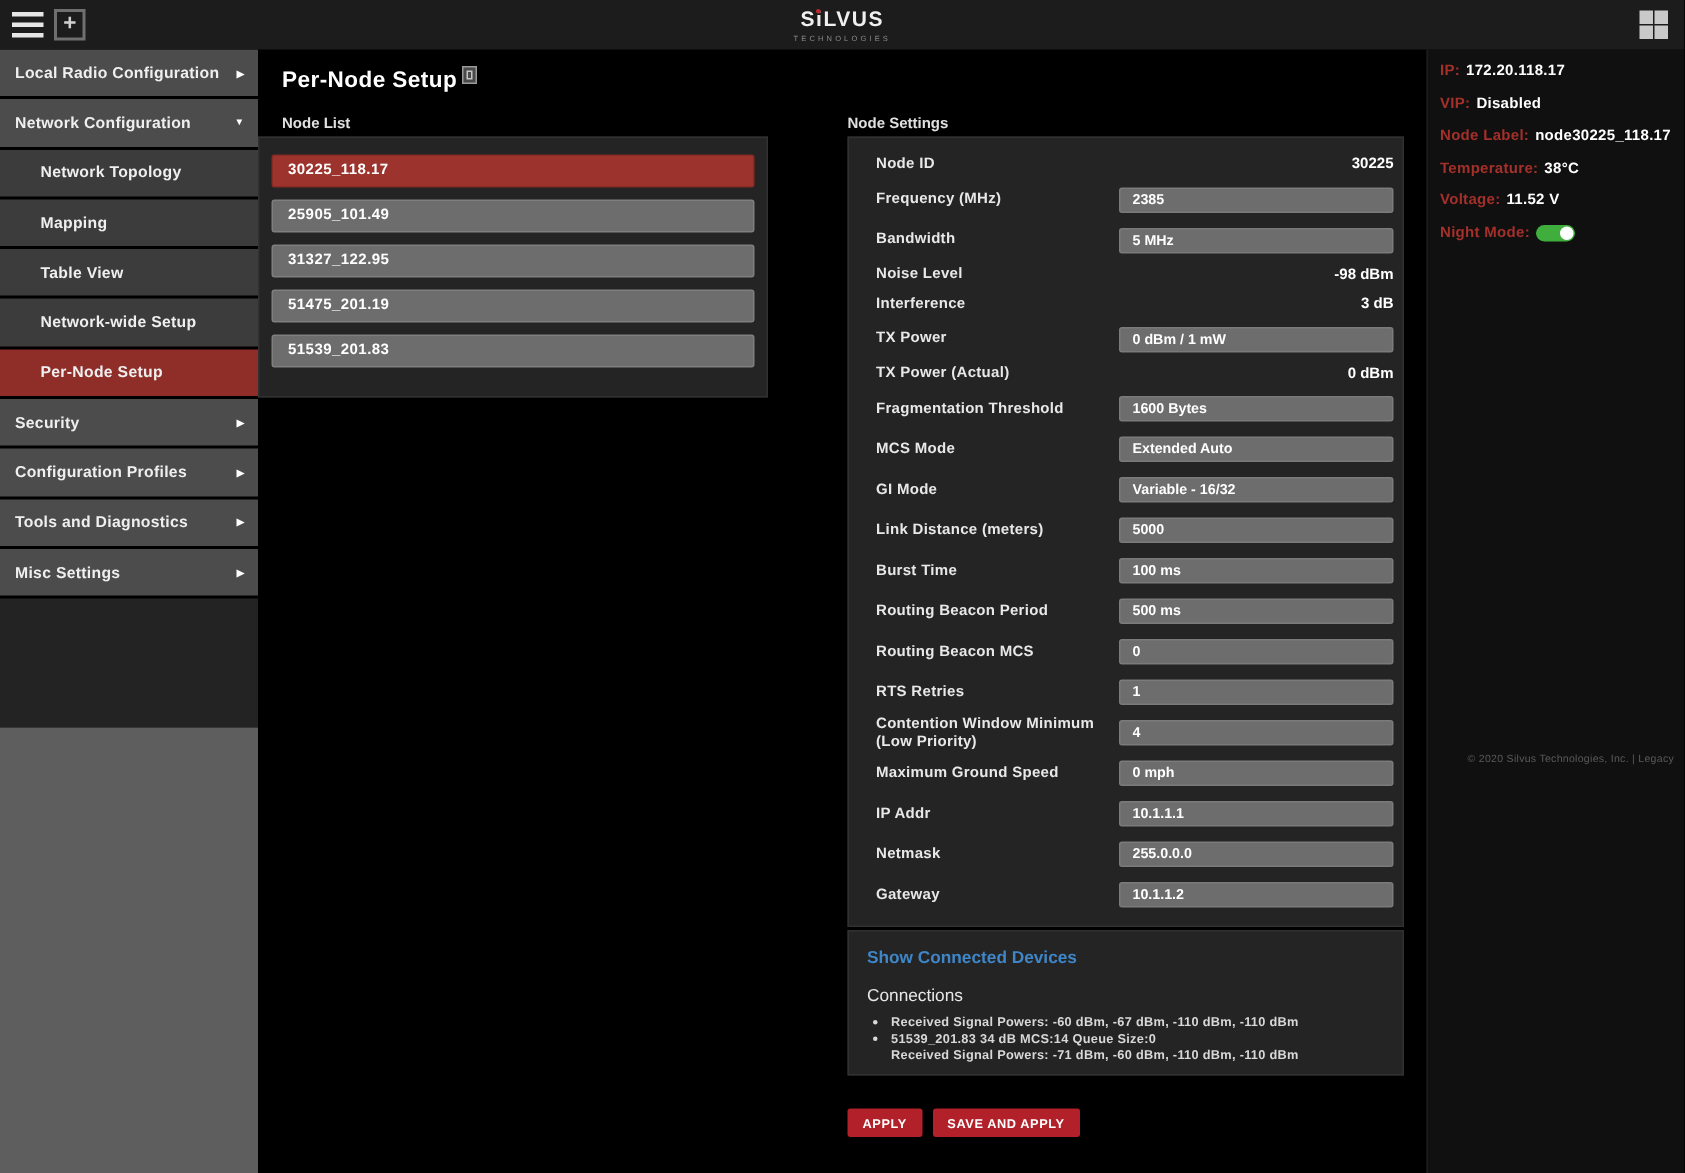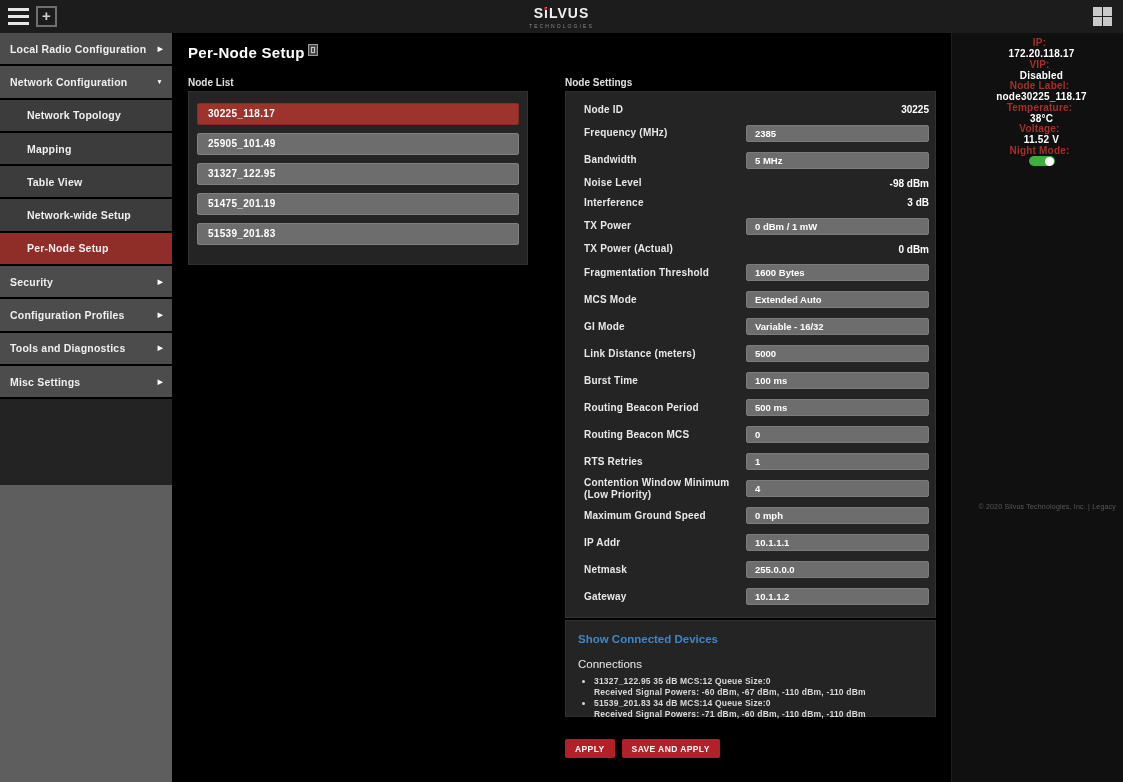--- a/index.html
+++ b/index.html
@@ -30,21 +30,21 @@
 
   
   .main { position:absolute; left:172px; top:33px; width:779px; height:749px; background:#000; }
   .page-title { position:absolute; left:16px; top:11px; font-size:15px; font-weight:bold; color:#fff; letter-spacing:0.3px; }
   .title-icon { display:inline-block; width:10px; height:12px; border:1px solid #9a9a9a; background:#4a4a4a; margin-left:3px; position:relative; vertical-align:2px; }
   .title-icon::after { content:""; position:absolute; left:2px; top:2px; right:2px; bottom:2px; border:1px solid #c5c5c5; }
   .section-label { position:absolute; font-size:10px; font-weight:bold; color:#e0e0e0; }
   .panel { position:absolute; background:#242424; border:1px solid #313131; }
 
   #node-list-label { left:16px; top:44px; }
-  #node-list-panel { left:16px; top:58px; width:340px; height:174px; padding:11px 8px; }
+  #node-list-panel { left:0; top:58px; width:340px; height:174px; padding:11px 8px; }
   .node-item { height:22px; margin-bottom:8px; background:#6d6d6d; border:1px solid #7f7f7f; border-radius:2px; line-height:20px; padding-left:10px; font-size:10px; font-weight:bold; color:#fff; letter-spacing:0.3px; cursor:pointer; }
   .node-item.selected { background:#9c332d; border-color:#8a2a25; }
 
   #node-settings-label { left:393px; top:44px; }
   #node-settings-panel { left:393px; top:58px; width:371px; height:527px; padding:8px 6px 12px 18px; overflow:hidden; }
   .ns-row { display:flex; justify-content:space-between; align-items:center; }
   .ns-row.input { min-height:27px; }
   .ns-row.readonly { min-height:19.5px; }
   .ns-label { font-size:10px; font-weight:bold; color:#e8e8e8; white-space:pre-line; line-height:1.2; letter-spacing:0.2px; }
   .ns-input { width:183px; height:17px; background:#6d6d6d; border:1px solid #7b7b7b; border-radius:2px; color:#fff; font-size:9.5px; font-weight:bold; font-family:"Liberation Sans",sans-serif; padding:0 8px; outline:none; flex:none; }
@@ -55,21 +55,21 @@
   .conn-heading { color:#e8e8e8; font-size:11.5px; font-weight:normal; margin-top:11px; }
   #conn-list { margin-top:6px; padding-left:16px; }
   #conn-list li { color:#d8d8d8; font-size:8.5px; font-weight:bold; line-height:1.3; letter-spacing:0.2px; }
 
   .btn-row { position:absolute; left:393px; top:706px; display:flex; gap:7px; }
   .btn { background:#b2212a; color:#fff; border:none; border-radius:2px; font-size:8.5px; font-weight:bold; height:19px; padding:0 10px; font-family:"Liberation Sans",sans-serif; letter-spacing:0.4px; cursor:pointer; }
 
   
   .right-panel { position:absolute; left:951px; top:33px; width:172px; height:749px; background:#101010; border-left:1px solid #1d1d1d; }
   #status-rows { padding-top:4px; }
-  .status-row { display:flex; align-items:center; padding-left:8px; height:21.5px;flex-direction:column; }
+  .status-row { display:flex; align-items:center; padding-left:8px; height:21.5px; }
   .status-label { color:#a5302a; font-size:10px; font-weight:bold; margin-right:4px; letter-spacing:0.2px; }
   .status-value { color:#fff; font-size:10px; font-weight:bold; letter-spacing:0.2px; }
   .toggle { width:26px; height:11px; background:#3fae3c; border-radius:6px; position:relative; cursor:pointer; display:inline-block; }
   .toggle::after { content:""; position:absolute; right:1px; top:1px; width:9px; height:9px; background:#fff; border-radius:50%; }
   .copyright { position:absolute; top:470px; right:7px; color:#5a5a5a; font-size:7px; letter-spacing:0.2px; }
 </style>
 </head>
 <body>
 
 <div id="app">
@@ -239,21 +239,20 @@
           <div class="ns-label">Gateway</div>
           <input class="ns-input" value="10.1.1.2" style="">
         </div>
       </div>
 
     <div class="panel" id="connections-panel">
       <span class="show-link">Show Connected Devices</span>
       <div class="conn-heading">Connections</div>
       <ul id="conn-list">
           <li>
-            <div>31327_122.95 35 dB MCS:12 Queue Size:0</div>
             <div>Received Signal Powers: -60 dBm, -67 dBm, -110 dBm, -110 dBm</div>
           </li>
           <li>
             <div>51539_201.83 34 dB MCS:14 Queue Size:0</div>
             <div>Received Signal Powers: -71 dBm, -60 dBm, -110 dBm, -110 dBm</div>
           </li>
         </ul>
     </div>
 
     <div class="btn-row">

